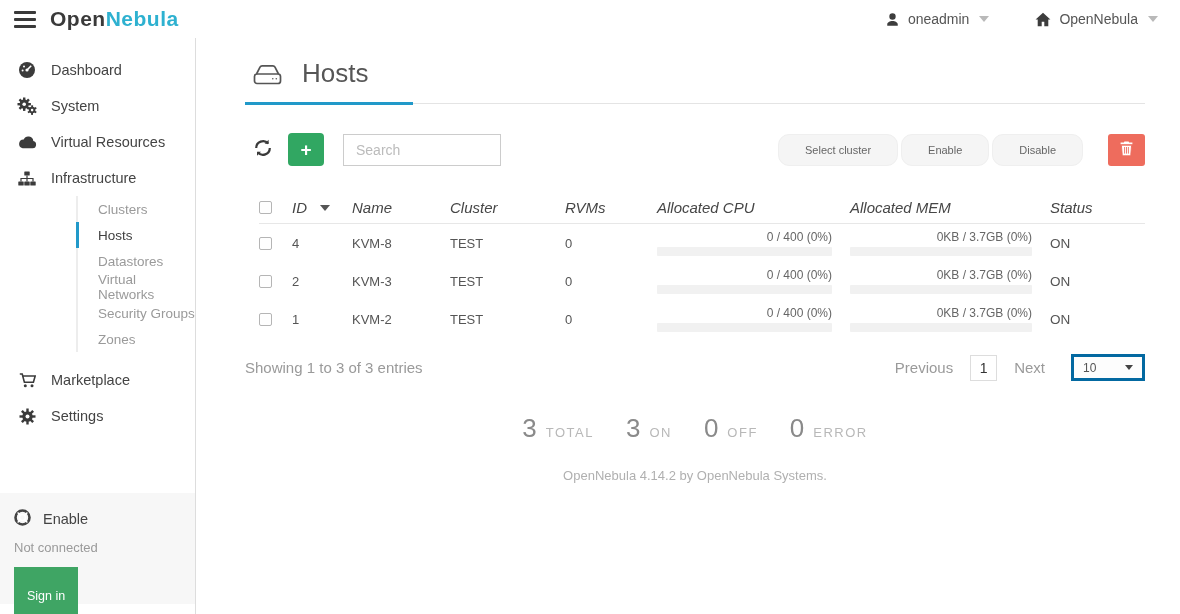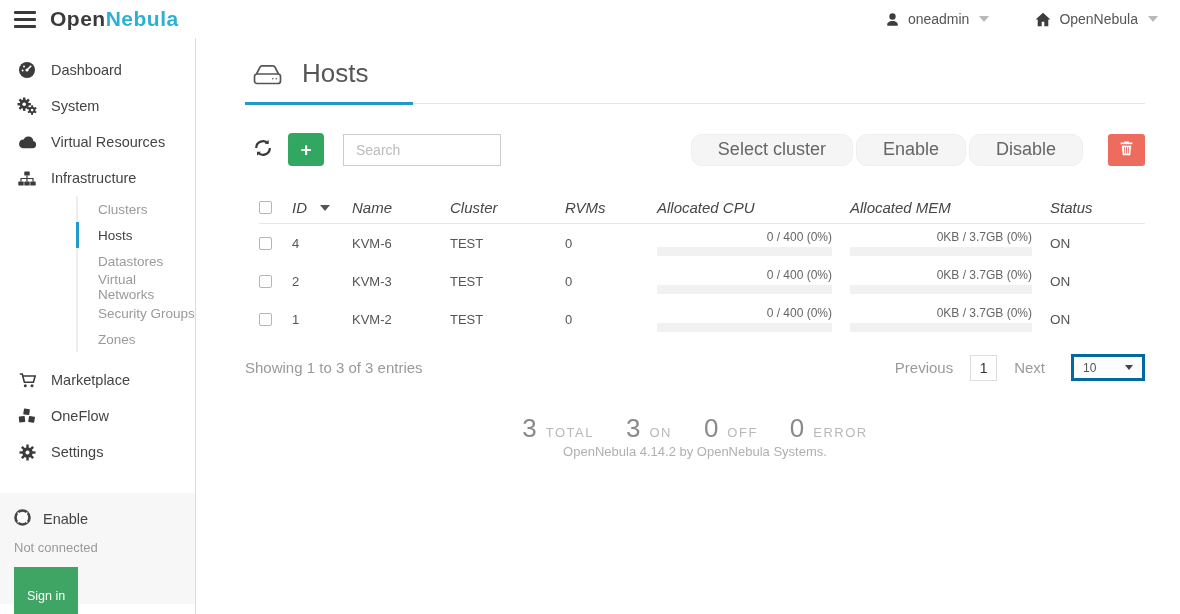--- a/index.html
+++ b/index.html
@@ -47,21 +47,21 @@
   
   .toolbar { margin-top:29px; display:flex; align-items:center; }
   .refresh-btn { background:none; border:none; color:#3a3a3a; margin:0 15px 0 8px; cursor:pointer; display:flex; }
   .plus-btn { width:36px; height:33px; background:#31a762; border:none; border-radius:4px; color:#fff;
     font-size:19px; font-weight:bold; cursor:pointer; line-height:1; }
   .search-input { margin-left:19px; width:158px; height:32px; border:1px solid #ccc; padding:0 12px; font-size:14px; color:#444;
     font-family:"Liberation Sans",sans-serif; }
   .search-input::placeholder { color:#bbb; }
   .tb-spacer { flex:1; }
   .gray-btn { height:32px; padding:0 26px; background:#f5f5f5; border:1px solid #efefef; border-radius:11px;
-    color:#666; font-size:18px; margin-left:3px; cursor:pointer; font-family:"Liberation Sans",sans-serif; }
+    color:#666; font-size:11px; margin-left:3px; cursor:pointer; font-family:"Liberation Sans",sans-serif; }
   .trash-btn { width:37px; height:32px; margin-left:25px; background:#ee6c5d; border:none; border-radius:3px;
     color:#fff; cursor:pointer; display:flex; align-items:center; justify-content:center; }
 
   
   .htable { margin-top:26px; padding-left:14px; }
   .t-head, .t-row { display:grid; grid-template-columns:33px 60px 98px 115px 92px 193px 200px 95px; align-items:center; }
   .t-head { height:32px; font-size:15px; color:#464646; border-bottom:1px solid #e7e7e7;font-style:italic; }
   .t-row { height:38px; font-size:13px; color:#555; }
   .chk { width:13px; height:13px; border:1px solid #b5b5b5; border-radius:2px; background:#fefefe; cursor:pointer; }
   .sort-col { display:flex; align-items:center; gap:13px; }
@@ -81,21 +81,21 @@
     display:flex; align-items:center; justify-content:center; margin:0 17px; cursor:pointer; }
   .pg-size { margin-left:26px; width:74px; height:27px; border:3px solid #0369a1; background:#fdfdfd; display:flex;
     align-items:center; padding:0 9px; font-size:12px; color:#555; cursor:pointer; }
   .pg-size .caret { border-top-color:#444; margin-left:auto; border-left-width:4px; border-right-width:4px; border-top-width:5px; }
 
   
   .totals { margin-top:32px; display:flex; justify-content:center; gap:32px; align-items:baseline; }
   .tot-group { display:flex; align-items:baseline; gap:9px; }
   .tot-val { font-size:26px; color:#8a8a8a; }
   .tot-label { font-size:13px; color:#b8b8b8; letter-spacing:1.5px; }
-  .footer-note { text-align:center; font-size:13px; color:#b0b0b0; }
+  .footer-note { margin-top:24px; text-align:center; font-size:13px; color:#b0b0b0; }
 </style>
 </head>
 <body>
 
 <div class="topbar">
   <div class="hamburger">
       <span></span>
       <span></span>
       <span></span>
     </div>
@@ -218,30 +218,20 @@
         <svg width="17" height="15" viewBox="0 0 17 15">
             <path d="M0.8 1h2.4l.6 2h12.4l-1.8 6.2H5.4L3.6 2.6" fill="none" stroke="currentColor" stroke-width="1.6"></path>
             <circle cx="6.3" cy="12.7" r="1.5" fill="currentColor"></circle>
             <circle cx="13" cy="12.7" r="1.5" fill="currentColor"></circle>
           </svg>
       </span>
       <span>Marketplace</span>
     </div>
     <div class="side-item">
       <span class="icn">
-        <svg width="18" height="16" viewBox="0 0 18 16" fill="currentColor">
-            <rect x="5.6" y="0.8" width="6" height="6" rx="0.6" transform="rotate(8 8.6 3.8)"></rect>
-            <rect x="1" y="8.2" width="6" height="6" rx="0.6" transform="rotate(-6 4 11.2)"></rect>
-            <rect x="10.6" y="8.4" width="6" height="6" rx="0.6" transform="rotate(10 13.6 11.4)"></rect>
-          </svg>
-      </span>
-      <span>OneFlow</span>
-    </div>
-    <div class="side-item">
-      <span class="icn">
         <svg width="17" height="17" viewBox="0 0 17 17">
             <g fill="currentColor">
               <rect x="7.3" y="0.5" width="2.4" height="4" transform="rotate(0 8.5 8.5)"></rect>
               <rect x="7.3" y="0.5" width="2.4" height="4" transform="rotate(45 8.5 8.5)"></rect>
               <rect x="7.3" y="0.5" width="2.4" height="4" transform="rotate(90 8.5 8.5)"></rect>
               <rect x="7.3" y="0.5" width="2.4" height="4" transform="rotate(135 8.5 8.5)"></rect>
               <rect x="7.3" y="0.5" width="2.4" height="4" transform="rotate(180 8.5 8.5)"></rect>
               <rect x="7.3" y="0.5" width="2.4" height="4" transform="rotate(225 8.5 8.5)"></rect>
               <rect x="7.3" y="0.5" width="2.4" height="4" transform="rotate(270 8.5 8.5)"></rect>
               <rect x="7.3" y="0.5" width="2.4" height="4" transform="rotate(315 8.5 8.5)"></rect>
@@ -328,21 +318,21 @@
         <div>Allocated CPU</div>
         <div>Allocated MEM</div>
         <div>Status</div>
       </div>
 
       <div class="t-row">
         <div>
             <div class="chk"></div>
           </div>
         <div>4</div>
-        <div>KVM-6</div>
+        <div>KVM-8</div>
         <div>TEST</div>
         <div>0</div>
         <div class="cell-usage">
           <div class="usage-text">0 / 400 (0%)</div>
           <div class="usage-bar">
               <div class="usage-fill"></div>
             </div>
         </div>
         <div class="cell-usage">
           <div class="usage-text">0KB / 3.7GB (0%)</div>

